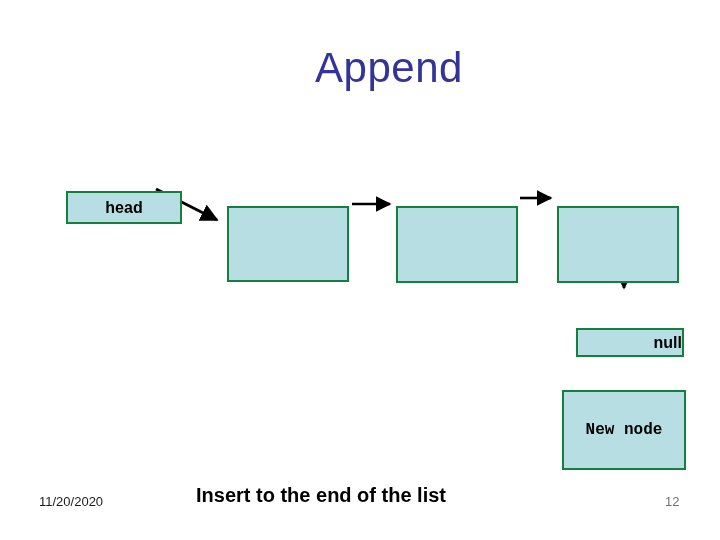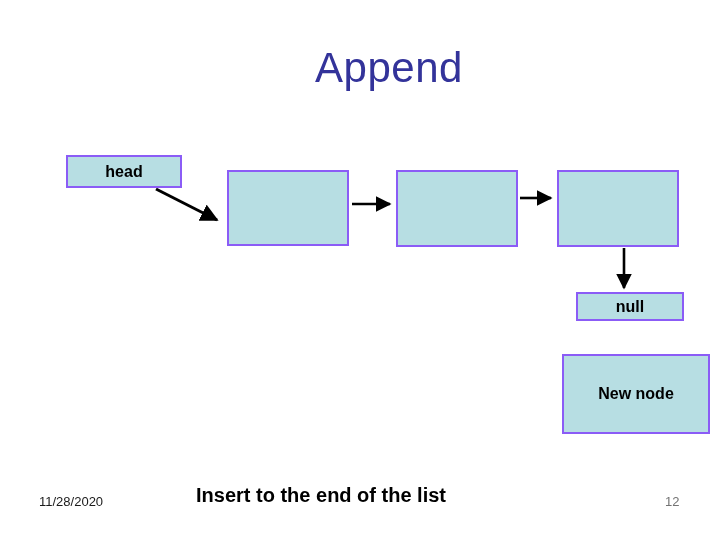--- a/index.html
+++ b/index.html
@@ -32,28 +32,29 @@
     letter-spacing: 0.5px;
     line-height: 44px;
     white-space: nowrap;
     margin-left: 29px;
   }
   
   .node-box {
     position: absolute;
     box-sizing: border-box;
     background: #b7dee3;
-    border: 2px solid #8b5cf6;
+    border: 2px solid #15803d;
     display: flex;
     align-items: center;
     justify-content: center;
     color: #000000;
     font-size: 16px;
     font-weight: bold;
     line-height: 1;
+    margin-top: 36px;
   }
   .node-box.empty {
     font-size: 0;
   }
   #box-head {
     left: 66px;
     top: 155px;
     width: 116px;
     height: 33px;
   }
@@ -73,26 +74,28 @@
     left: 557px;
     top: 170px;
     width: 122px;
     height: 77px;
   }
   #box-null {
     left: 576px;
     top: 292px;
     width: 108px;
     height: 29px;
+    justify-content: flex-end;
   }
   #box-new-node {
     left: 562px;
     top: 354px;
-    width: 148px;
+    width: 124px;
     height: 80px;
+    font-family: Liberation Mono, monospace;
   }
   
   #arrow-layer {
     position: absolute;
     left: 0;
     top: 0;
     width: 720px;
     height: 540px;
     pointer-events: none;
   }
@@ -174,19 +177,19 @@
   </div>
 
   <div class="node-box" id="box-null">
     <span>null</span>
   </div>
 
   <div class="node-box" id="box-new-node">
     <span>New node</span>
   </div>
 
-  <div id="footer-date">11/28/2020</div>
+  <div id="footer-date">11/20/2020</div>
 
   <div id="footer-caption">Insert to the end of the list</div>
 
   <div id="footer-page-number">12</div>
 
 </div>
 
 </body></html>

